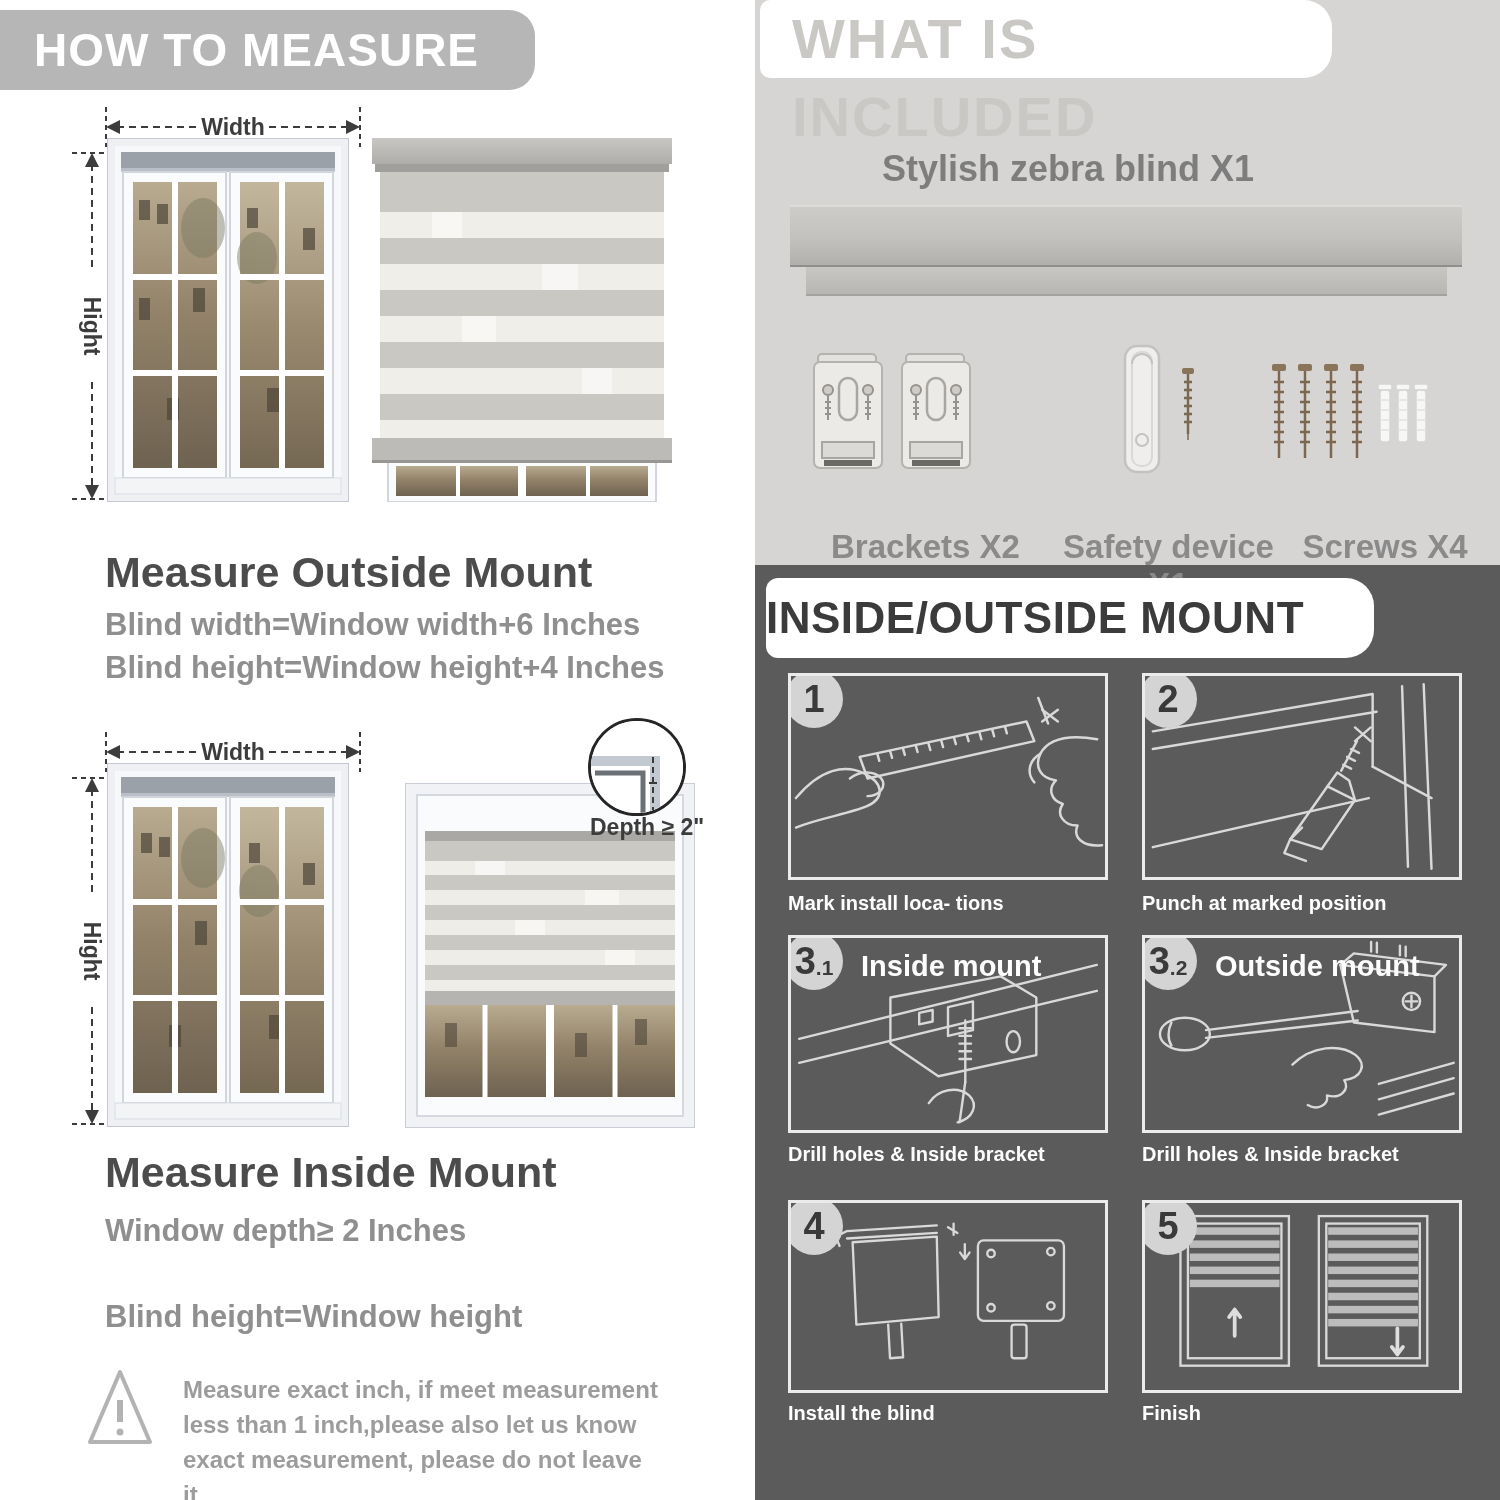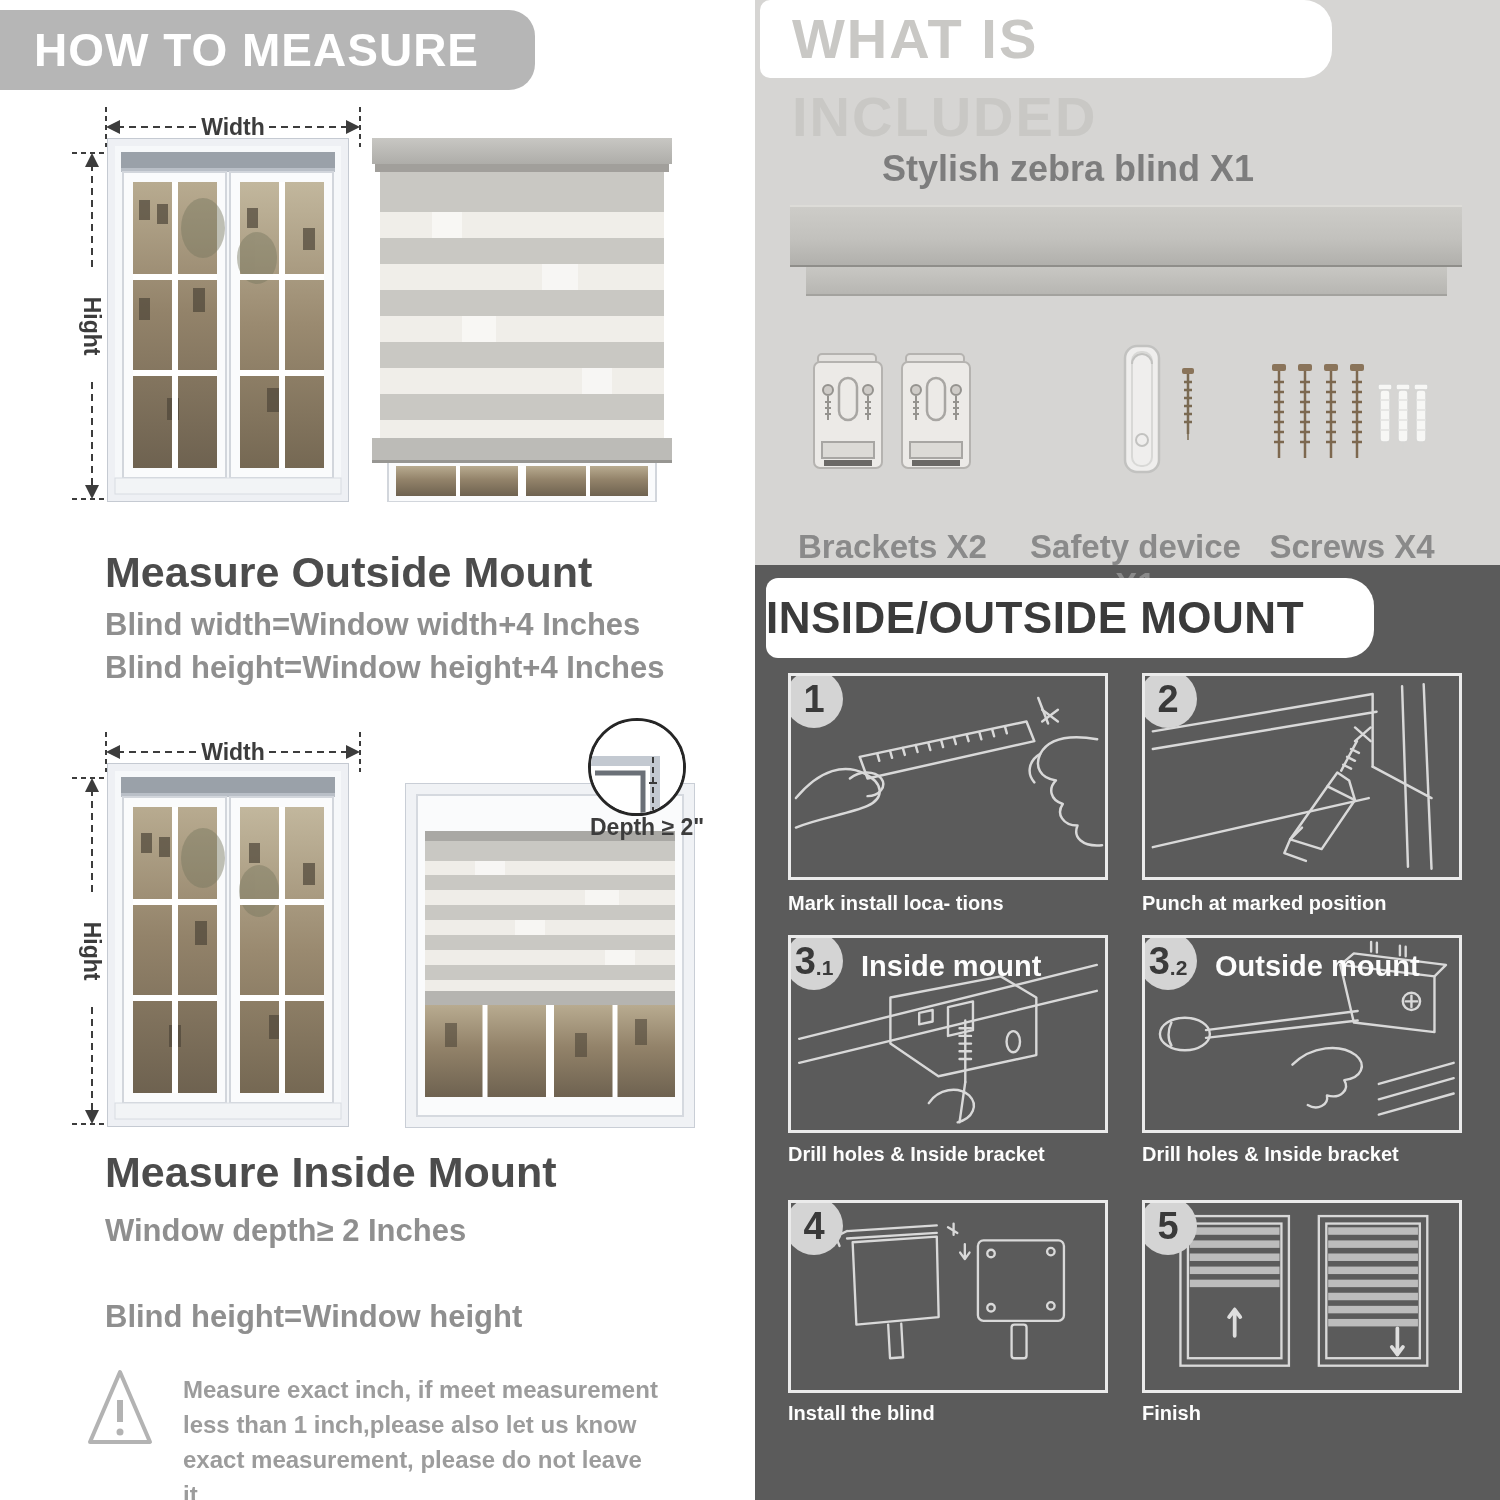--- a/index.html
+++ b/index.html
@@ -25,21 +25,21 @@
               color:#c9c8c5;font-weight:bold;font-size:56px;line-height:78px;padding-left:32px;
               box-sizing:border-box;letter-spacing:2px;}
   .product-lbl{left:755px;top:148px;width:626px;text-align:center;font-weight:bold;
                font-size:36px;color:#7d7d7d;}
   .headrail{left:790px;top:205px;width:672px;height:62px;
             background:linear-gradient(180deg,#cdccc8 0%,#c2c1bd 55%,#b1b0ac 100%);
             border-top:2px solid #dddcd8;border-bottom:2px solid #8f8e8a;box-sizing:border-box;}
   .headrail-lower{left:806px;top:267px;width:641px;height:29px;
             background:linear-gradient(180deg,#c8c7c3,#b7b6b2);
             border-bottom:2px solid #a3a29e;box-sizing:border-box;}
-  .item-lbl{font-weight:bold;font-size:33px;color:#8a8a8a;text-align:center;}
+  .item-lbl{font-weight:bold;font-size:33px;color:#8a8a8a;text-align:center;margin-left:33px;}
   .iom-header{left:766px;top:578px;width:608px;height:80px;background:#ffffff;border-radius:12px 28px 28px 12px;
               color:#3b3b3b;font-weight:bold;font-size:44px;line-height:80px;
               box-sizing:border-box;letter-spacing:0.5px;}
   .step-card{border:3px solid #ebebeb;box-sizing:border-box;overflow:hidden;background:#5b5b5b;}
   .step-badge{position:absolute;left:-6px;top:-6px;width:58px;height:58px;border-radius:50%;
               background:#d4d4d4;color:#3a3a3a;font-weight:bold;font-size:38px;
               display:flex;align-items:center;justify-content:center;}
   .step-badge .sub{font-size:21px;margin-top:14px;}
   .step-tag{position:absolute;left:70px;top:12px;color:#fdfdfd;font-weight:bold;font-size:29px;}
   .step-caption{color:#fdfdfd;font-weight:bold;font-size:20px;}
@@ -149,21 +149,21 @@
           <rect x="210" y="230" width="30" height="26"></rect>
       </g>
     </g>
     <rect x="0" y="300" width="300" height="24" fill="#bcbbb7"></rect>
     <rect x="0" y="322" width="300" height="3" fill="#979692"></rect>
     <rect x="0" y="0" width="300" height="26" fill="url(#hr)"></rect>
     <rect x="3" y="26" width="294" height="8" fill="#a19f9b"></rect>
   </svg>
 
   <div class="abs mtitle" style="left:105px;top:548px">Measure Outside Mount</div>
-  <div class="abs mline" style="left:105px;top:607px">Blind width=Window width+4 Inches</div>
+  <div class="abs mline" style="left:105px;top:607px">Blind width=Window width+6 Inches</div>
   <div class="abs mline" style="left:105px;top:650px">Blind height=Window height+4 Inches</div>
 
   <svg class="abs" style="left:103px;top:728px" width="260" height="48" viewBox="0 0 260 48">
     <g stroke="#3c3c3c" stroke-width="2" fill="none">
       <line x1="3" y1="4" x2="3" y2="44" stroke-dasharray="5 4"></line>
       <line x1="257" y1="4" x2="257" y2="44" stroke-dasharray="5 4"></line>
       <line x1="14" y1="24" x2="94" y2="24" stroke-dasharray="7 5"></line>
       <line x1="166" y1="24" x2="246" y2="24" stroke-dasharray="7 5"></line>
     </g>
     <polygon points="3,24 17,17 17,31" fill="#3c3c3c"></polygon>

